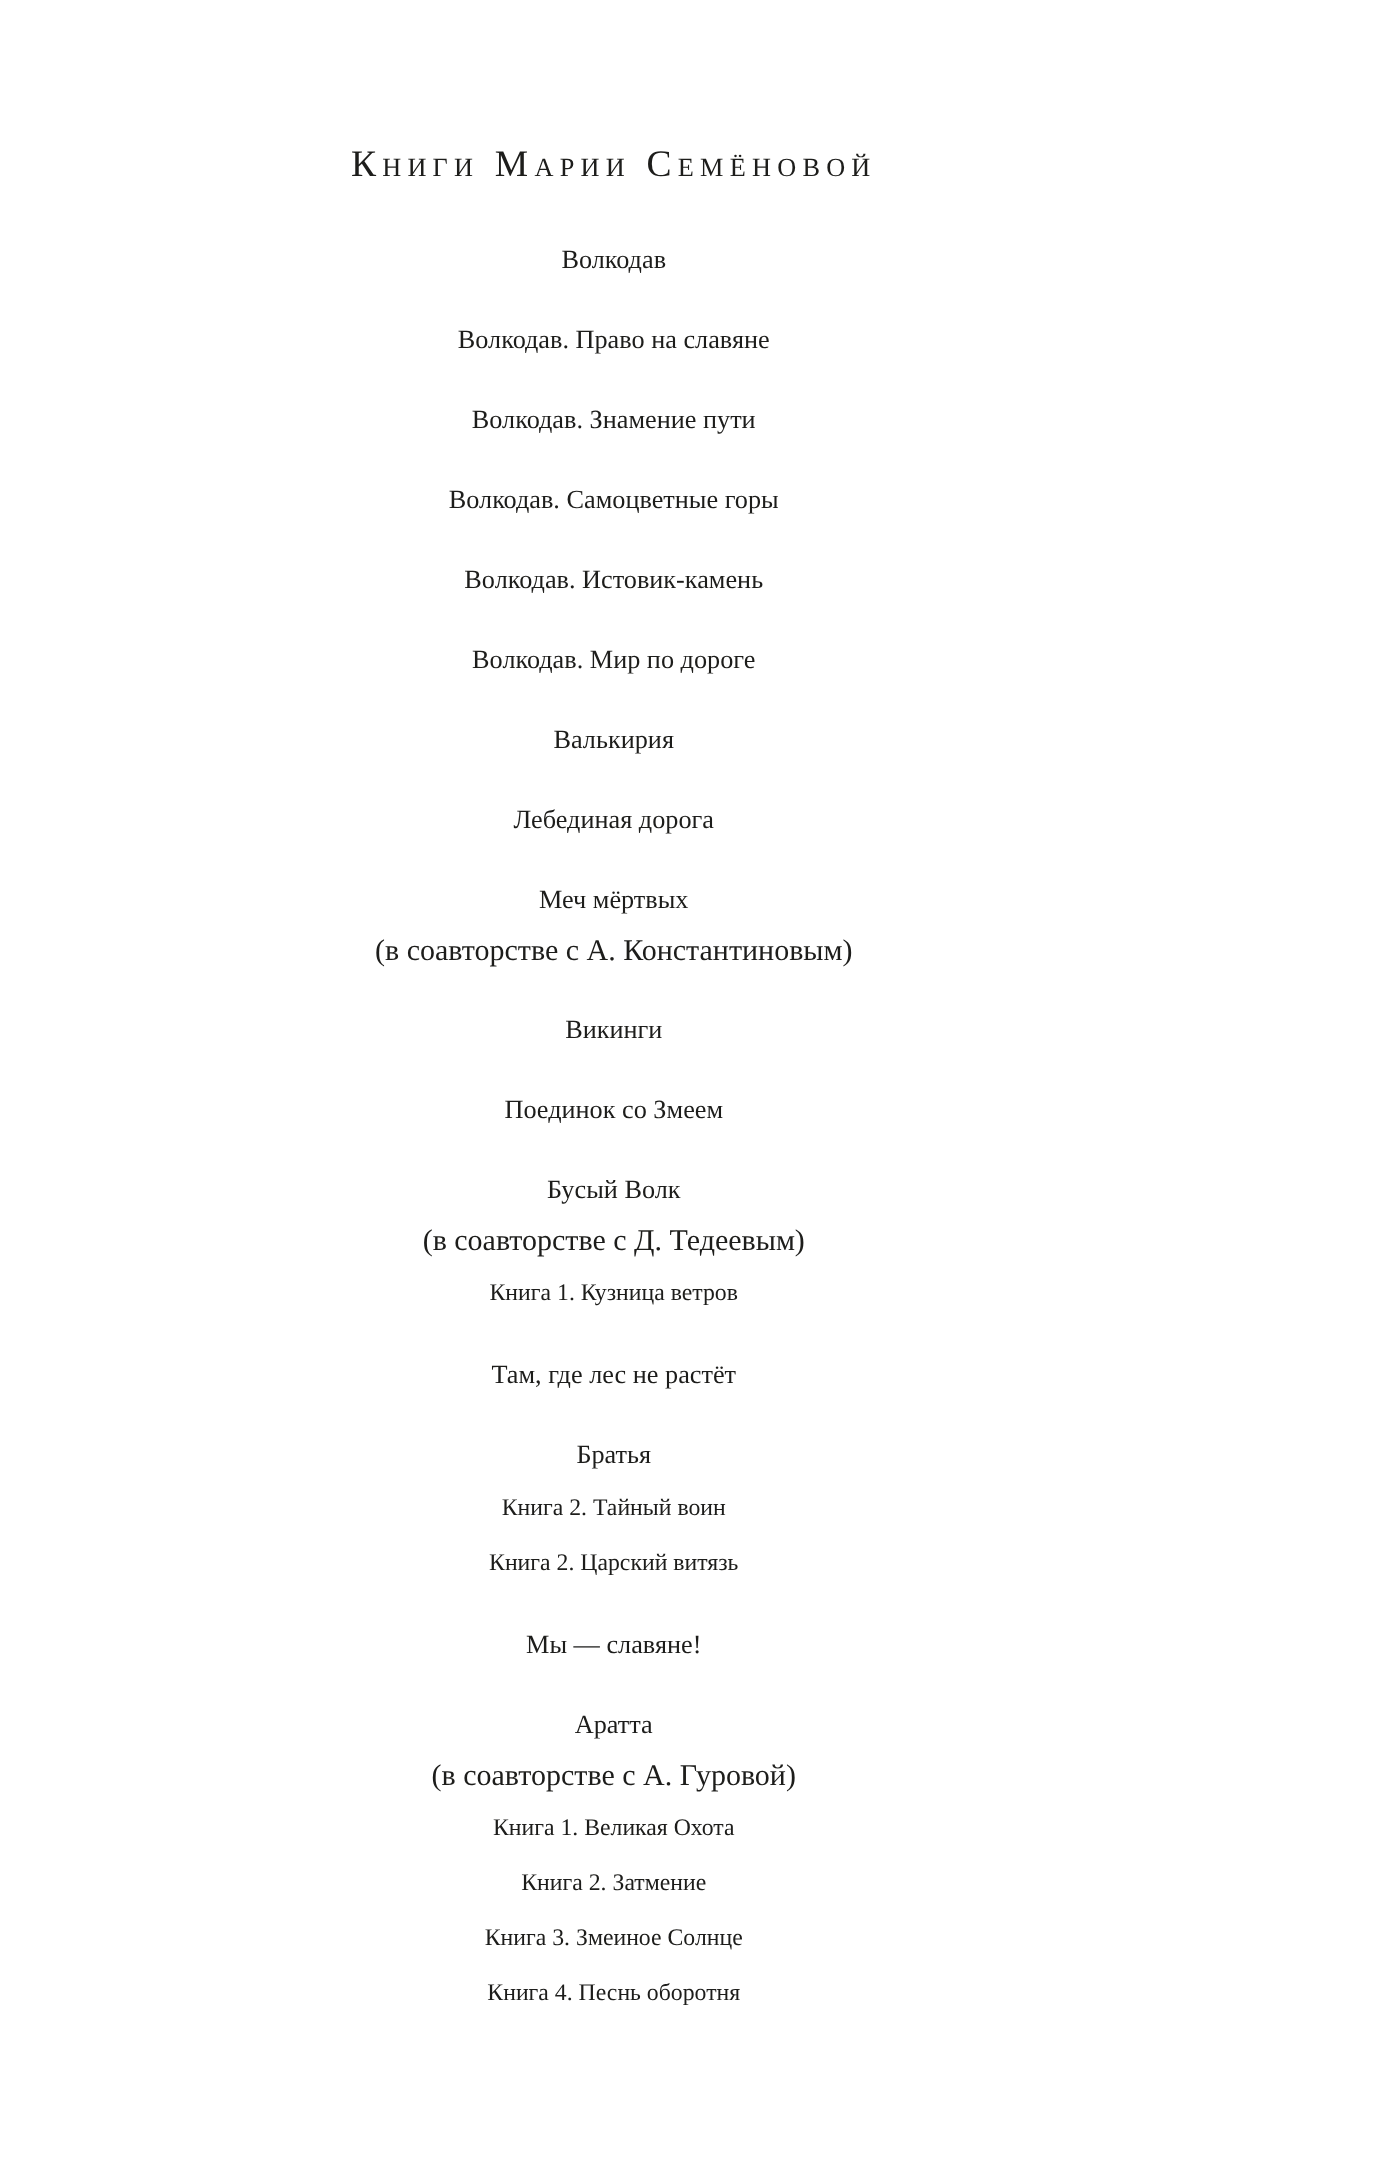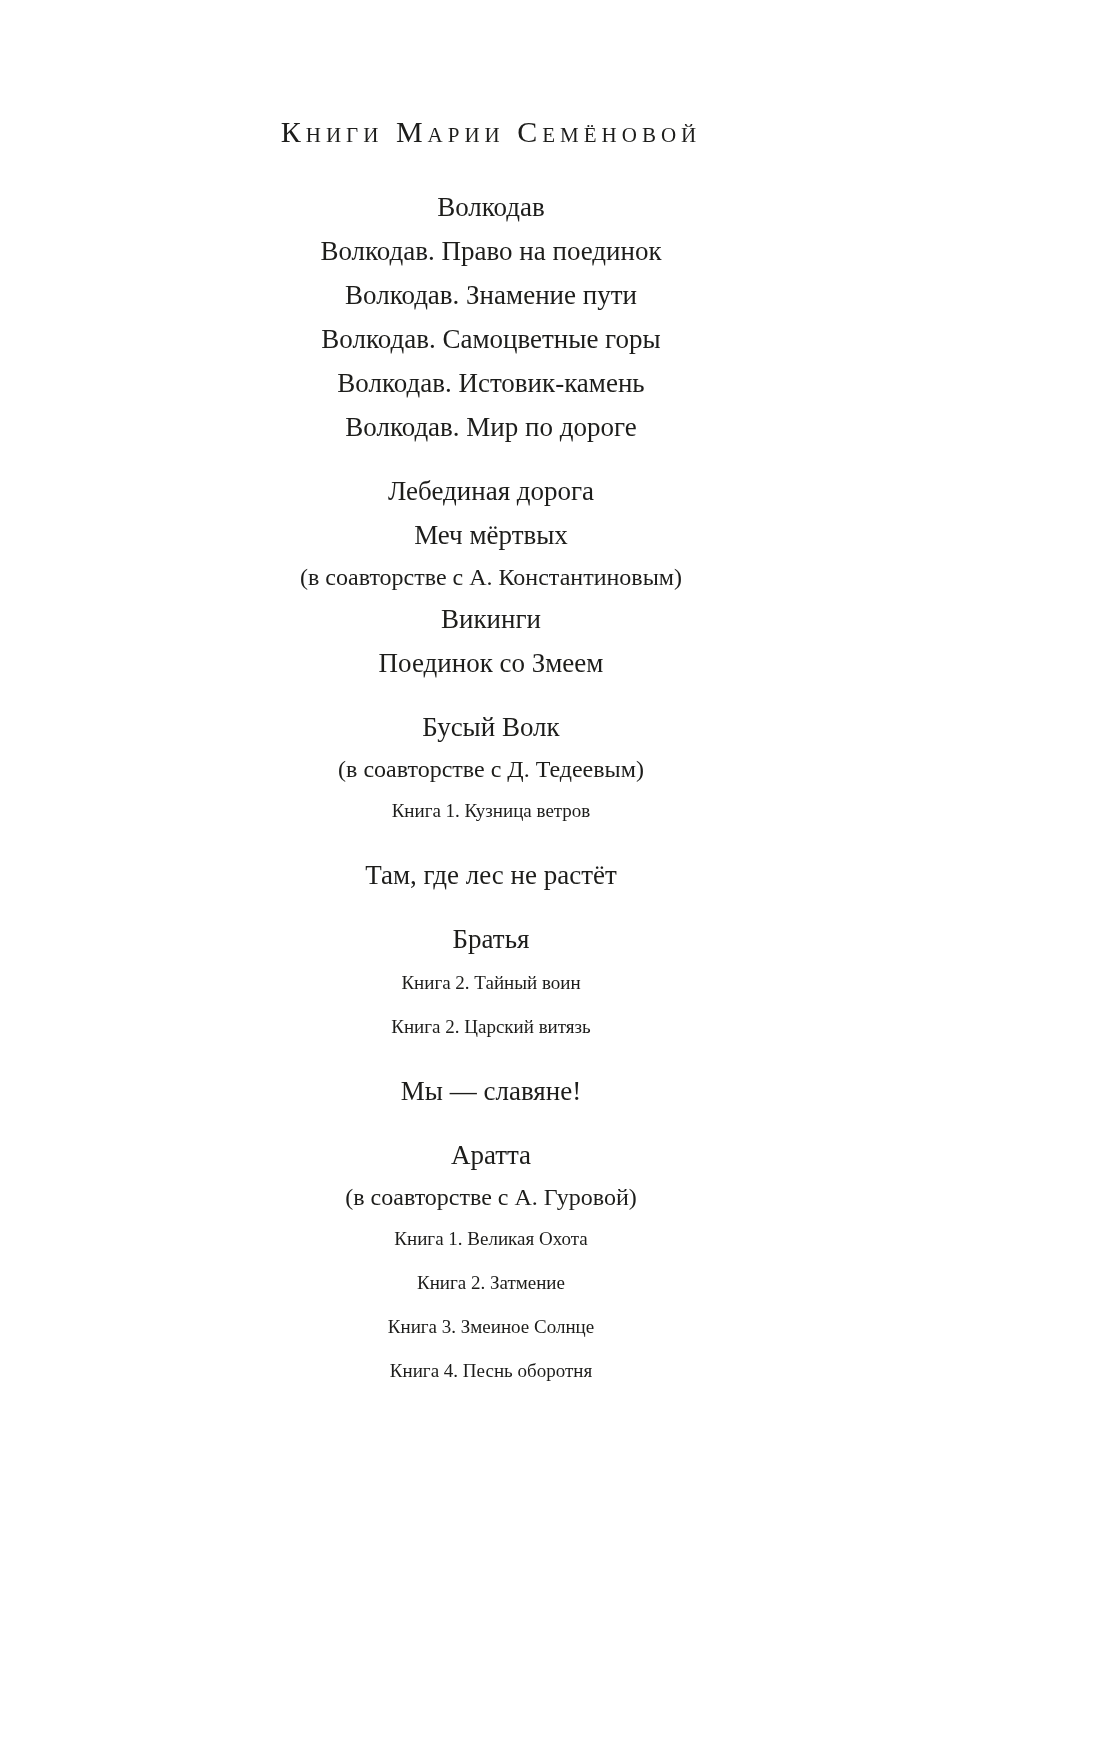--- a/index.html
+++ b/index.html
@@ -33,49 +33,51 @@
   .groups {
     margin: 0;
   }
   .group {
     margin: 0 0 20px 0;
   }
   .line {
     white-space: nowrap;
   }
   .line.title {
-    font-size: 27px;
+    font-size: 21px;
     line-height: 44px;
+    margin-top: 20px;
   }
   .line.sub {
     font-size: 19px;
     line-height: 44px;
   }
   .line.note {
     font-size: 24px;
     line-height: 40px;
   }
   .line.italic {
   }
 </style>
 </head>
 <body>
 
 <div class="page" style="color: rgb(29, 29, 27); background: rgb(255, 255, 255);">
   <h1 class="heading">Книги Марии Семёновой</h1>
   <div class="groups">
       <div class="group">
         <div class="line title">Волкодав</div>
-        <div class="line title">Волкодав. Право на поединок</div>
+        <div class="line title">Волкодав. Право на славяне</div>
         <div class="line title">Волкодав. Знамение пути</div>
         <div class="line title">Волкодав. Самоцветные горы</div>
         <div class="line title">Волкодав. Истовик-камень</div>
         <div class="line title">Волкодав. Мир по дороге</div>
       </div>
       <div class="group">
+        <div class="line title">Валькирия</div>
         <div class="line title">Лебединая дорога</div>
         <div class="line title">Меч мёртвых</div>
         <div class="line note">(в соавторстве с А. Константиновым)</div>
         <div class="line title">Викинги</div>
         <div class="line title">Поединок со Змеем</div>
       </div>
       <div class="group">
         <div class="line title">Бусый Волк</div>
         <div class="line note">(в соавторстве с Д. Тедеевым)</div>
         <div class="line sub">Книга 1. Кузница ветров</div>

